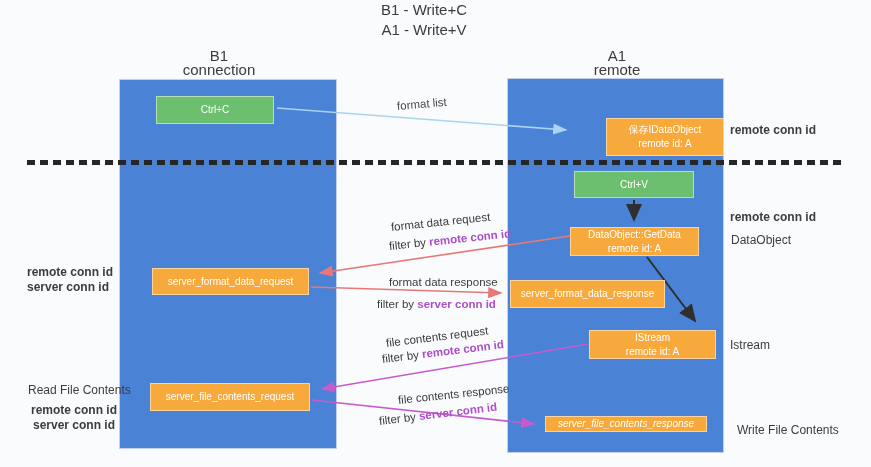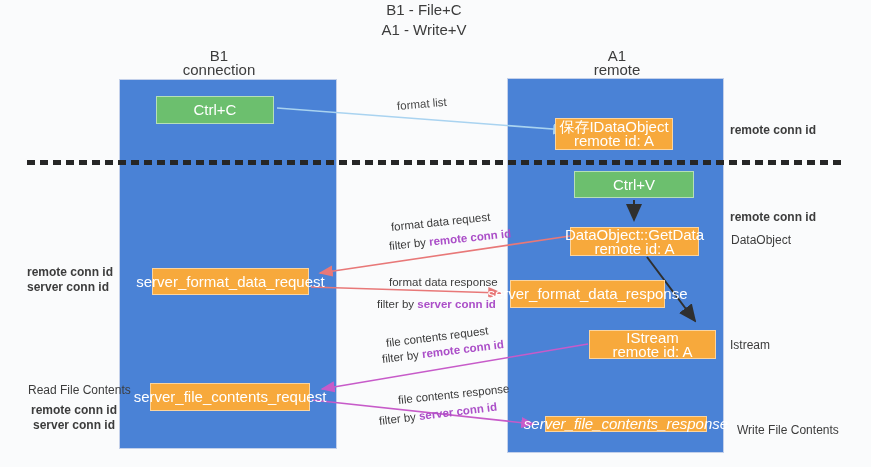--- a/index.html
+++ b/index.html
@@ -36,21 +36,21 @@
   .divider {
     left: 27px; top: 160px; width: 816px; height: 5px;
     background: repeating-linear-gradient(90deg, #262626 0 8px, transparent 8px 13px);
   }
   .node {
     display: flex;
     flex-direction: column;
     align-items: center;
     justify-content: center;
     color: #ffffff;
-    font-size: 15px;
+    font-size: 10px;
     line-height: 14px;
     text-align: center;
     border: 1px solid rgba(255,255,255,0.5);
   }
   .green  { background: #6cbf6e; }
   .orange { background: #f7a93c; }
   .msg-label {
     font-size: 11.5px;
     color: #3c3c3c;
     white-space: nowrap;
@@ -69,21 +69,21 @@
   .r-5 { transform: rotate(-5deg); }
   .r-6 { transform: rotate(-6deg); }
   .r-7 { transform: rotate(-7deg); }
 </style>
 </head>
 <body>
 
 <div class="canvas">
 
   <div class="abs title">
-    <div>B1 - File+C</div>
+    <div>B1 - Write+C</div>
     <div>A1 - Write+V</div>
   </div>
 
   <div class="abs col-header" style="left:139px;">
     <div>B1</div>
     <div>connection</div>
   </div>
   <div class="abs col-header" style="left:537px;">
     <div>A1</div>
     <div>remote</div>
@@ -118,21 +118,21 @@
     <line x1="312" y1="400" x2="534" y2="424" stroke="#c75bc9" stroke-width="1.6" marker-end="url(#mk-mag)"></line>
   </svg>
 
   <div class="abs node green" style="left:156px;top:96px;width:118px;height:28px;">
     <div>Ctrl+C</div>
   </div>
   <div class="abs node green" style="left:574px;top:171px;width:120px;height:27px;">
     <div>Ctrl+V</div>
   </div>
 
-  <div class="abs node orange" style="left:555px;top:118px;width:118px;height:32px;">
+  <div class="abs node orange" style="left:606px;top:118px;width:118px;height:38px;">
     <div>保存IDataObject</div>
     <div>remote id: A</div>
   </div>
   <div class="abs node orange" style="left:570px;top:227px;width:129px;height:29px;">
     <div>DataObject::GetData</div>
     <div>remote id: A</div>
   </div>
   <div class="abs node orange" style="left:589px;top:330px;width:127px;height:29px;">
     <div>IStream</div>
     <div>remote id: A</div>

